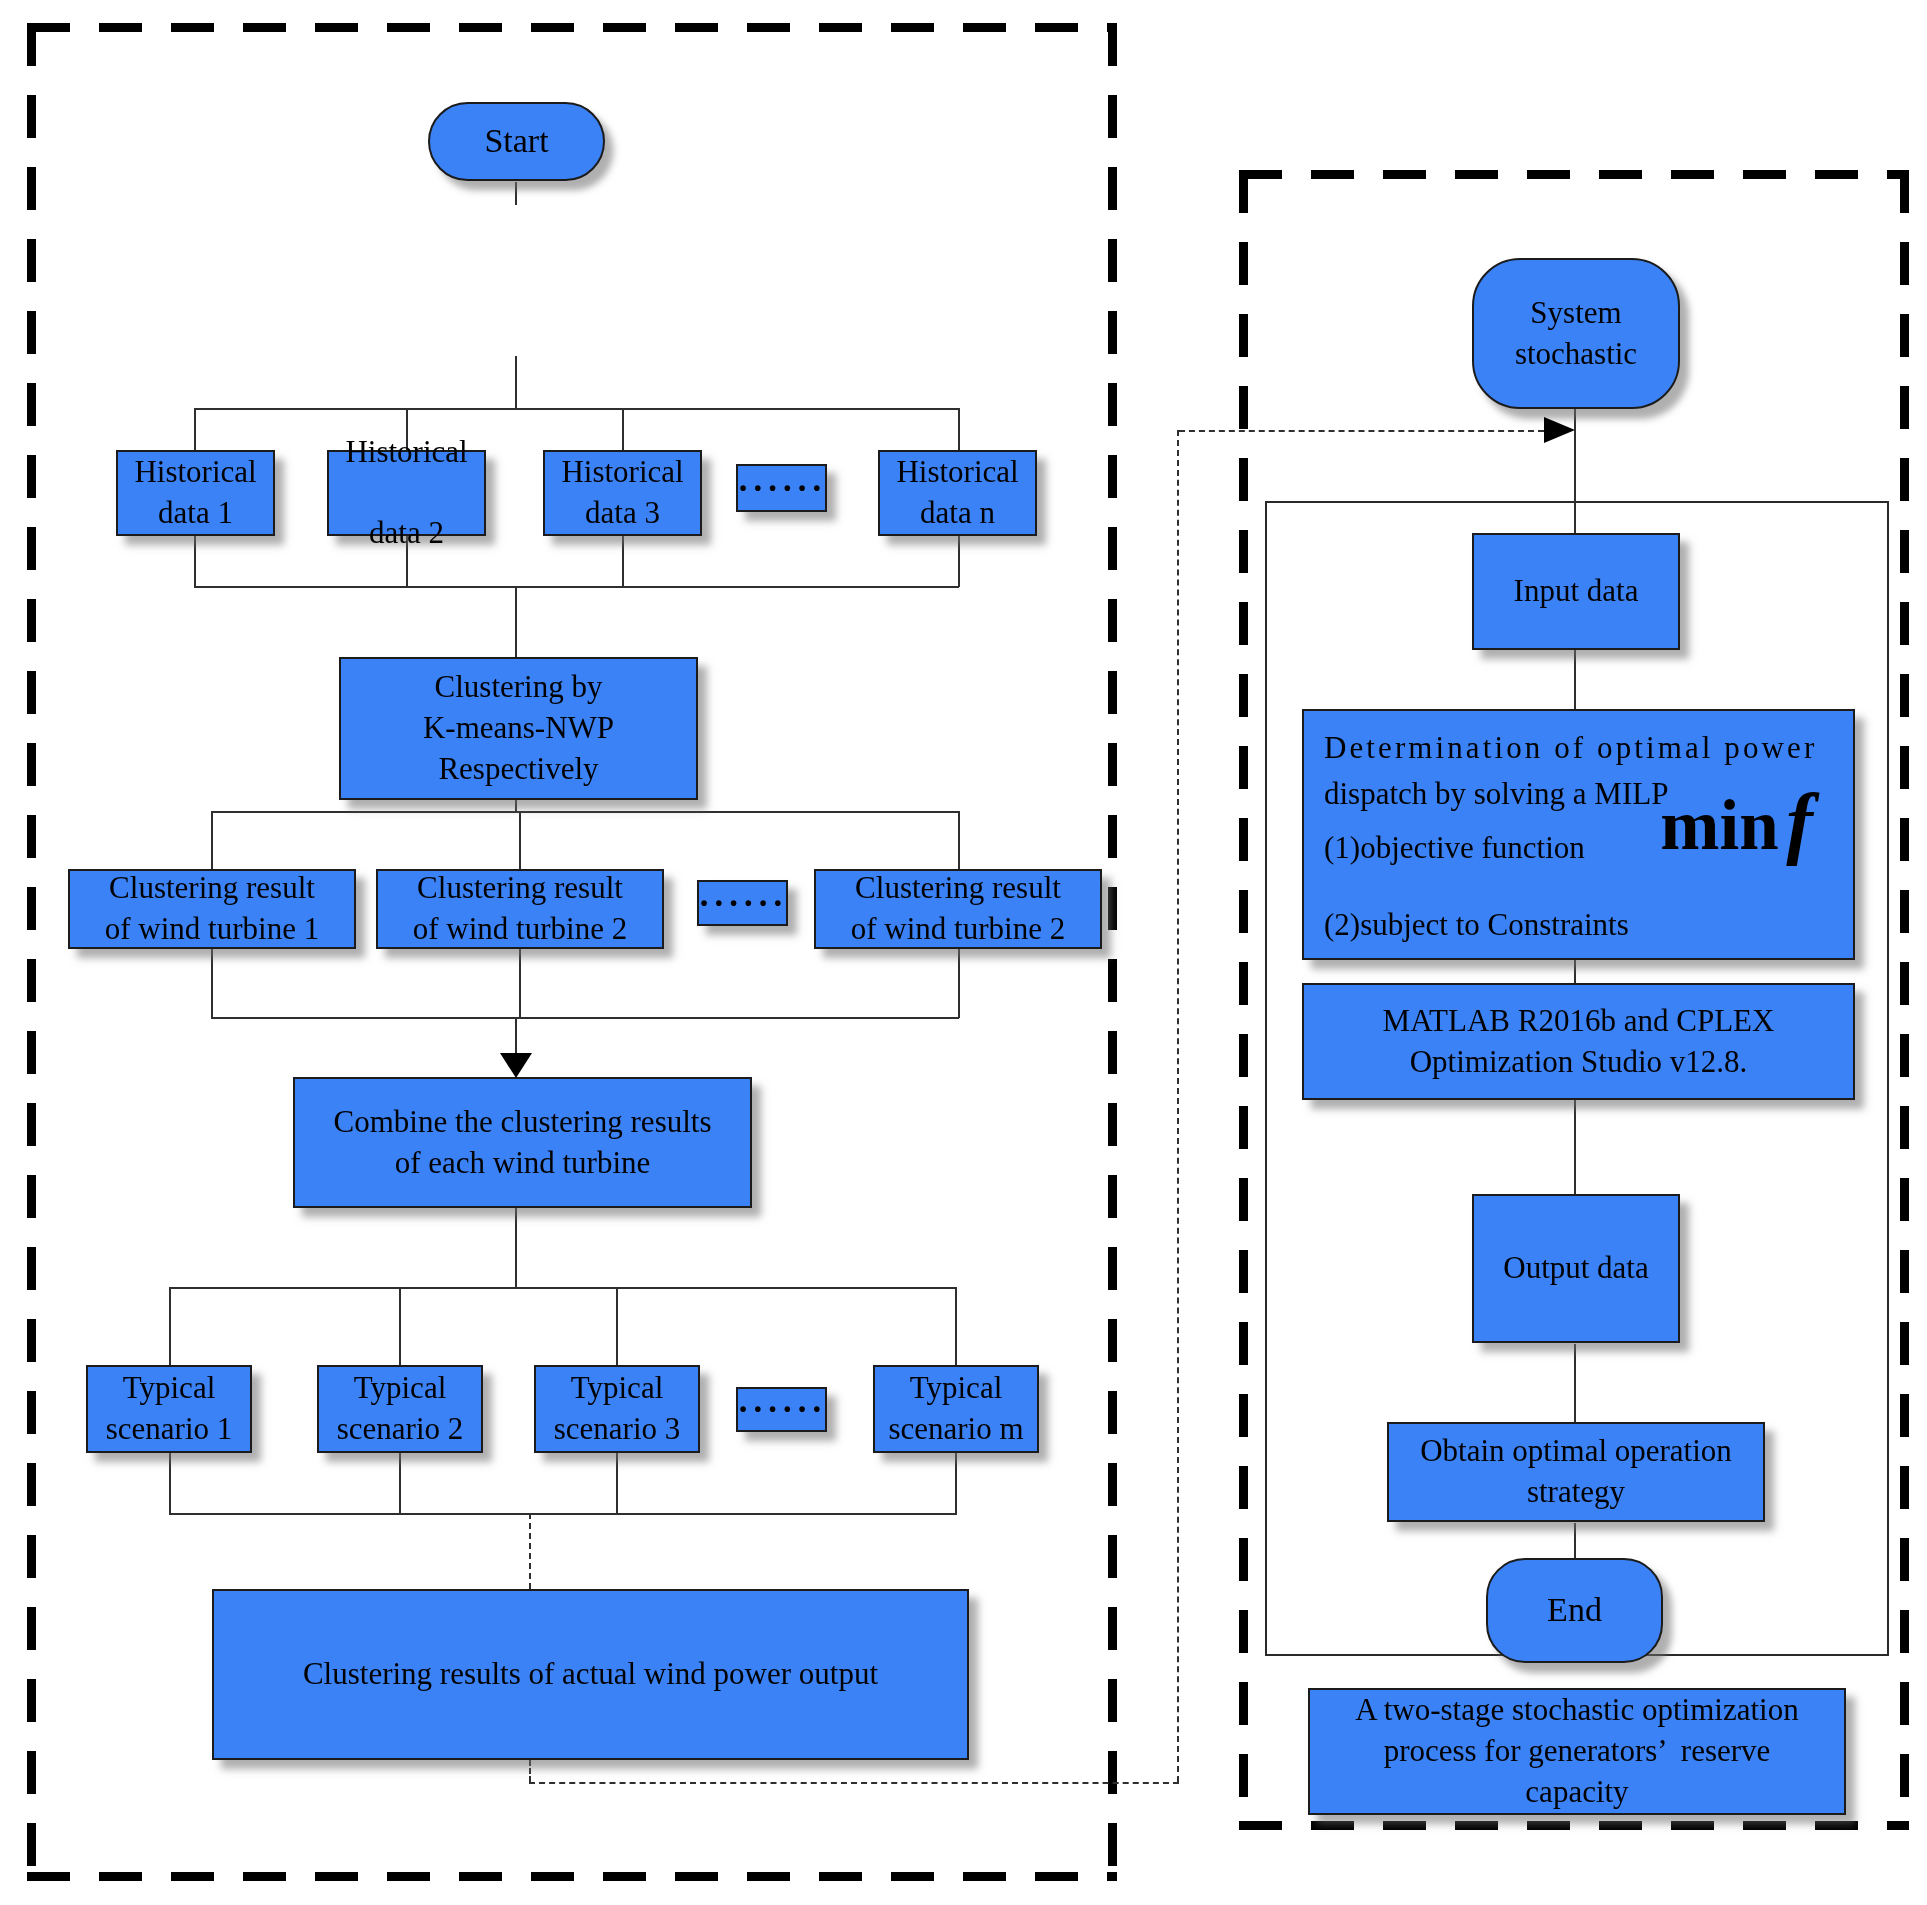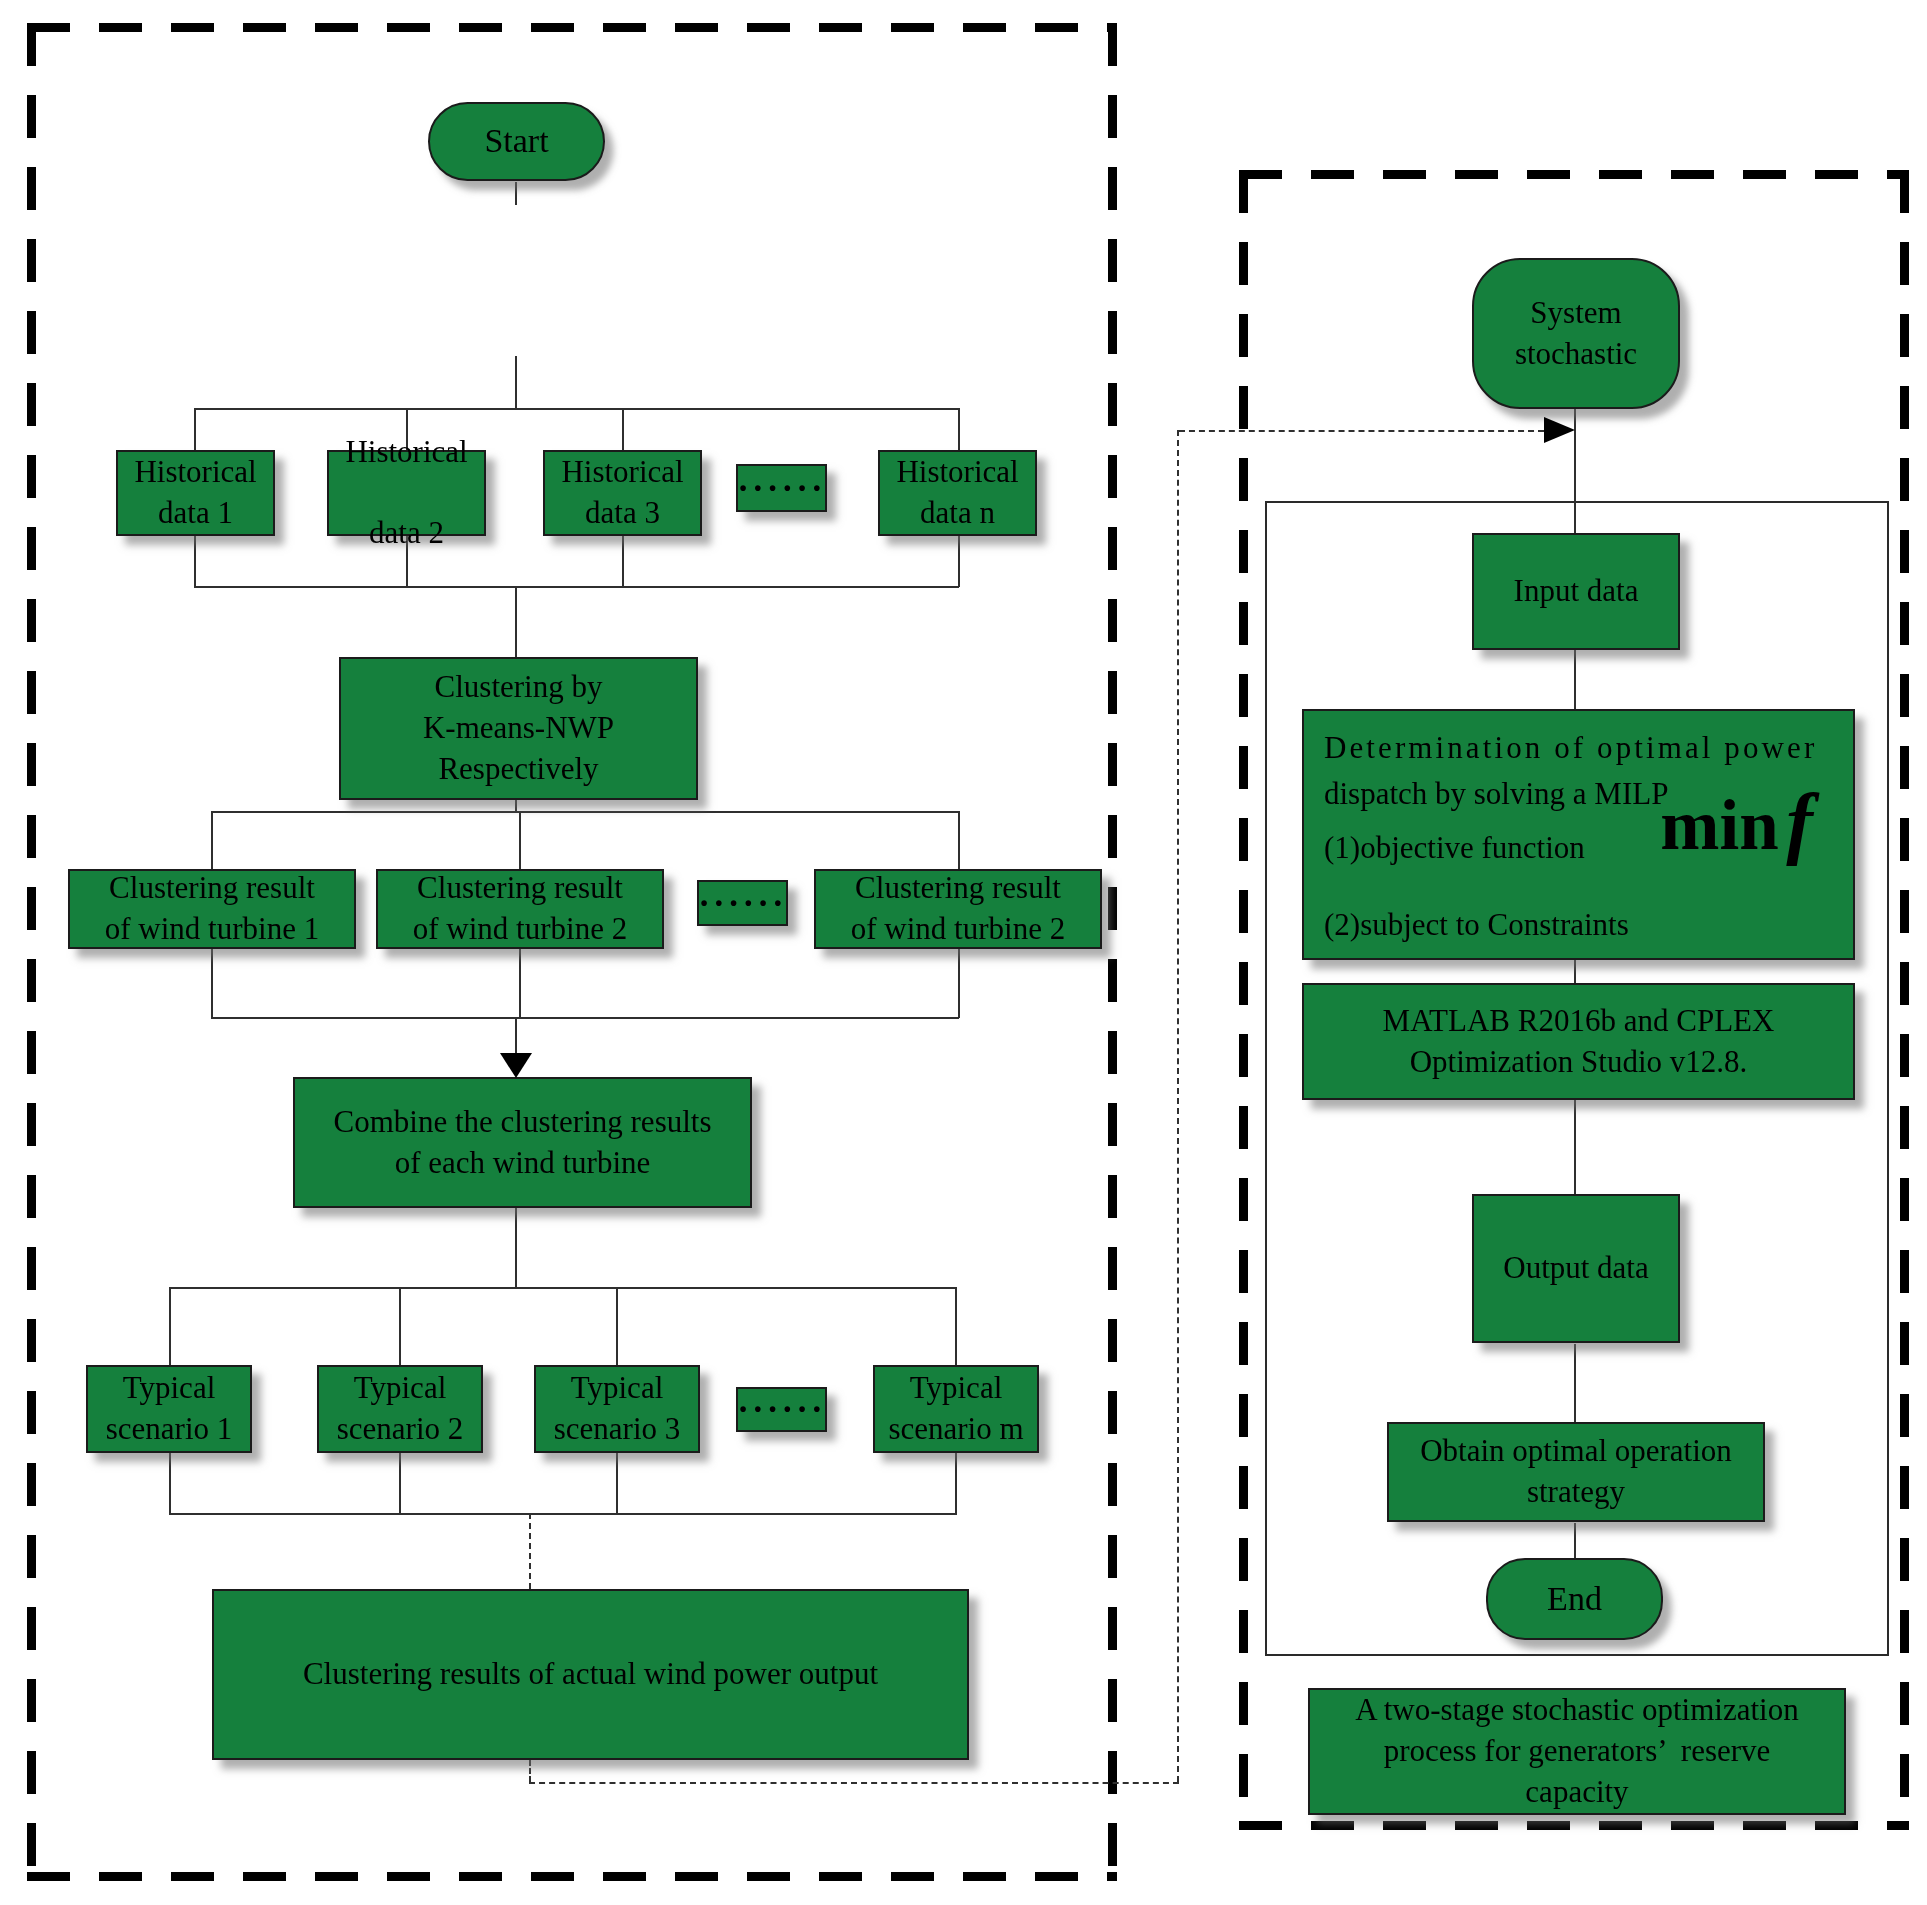--- a/index.html
+++ b/index.html
@@ -14,21 +14,21 @@
   
   .dashedge-h{position:absolute;height:8.5px;
     background:repeating-linear-gradient(90deg,#000 0 43px,transparent 43px 72px);}
   .dashedge-v{position:absolute;width:8.5px;
     background:repeating-linear-gradient(180deg,#000 0 43px,transparent 43px 72px);}
   
   .innerRect{position:absolute;border:2.3px solid #2a2a2a;background:transparent;}
   
   .box{
     position:absolute;box-sizing:border-box;
-    background:#15803d;border:2.3px solid #1b1b1b;
+    background:#3b82f6;border:2.3px solid #1b1b1b;
     box-shadow:8.5px 9.2px 7.7px rgba(110,110,110,0.55);
     display:flex;flex-direction:column;align-items:center;justify-content:center;
     text-align:center;font-size:31px;line-height:1.32;z-index:3;
   }
   .oval{border-radius:42px;}
   .big-label{font-size:34px;}
   .dots{font-size:35px;font-weight:700;letter-spacing:3.1px;line-height:1;}
   .pre span{white-space:pre-wrap;}
   
   .vline,.hline{position:absolute;background:#2f2f2f;z-index:1;}
@@ -219,21 +219,21 @@
 
   <div class="box" style="left:1472px;top:1194px;width:208px;height:149px;">
     <span>Output data</span>
   </div>
 
   <div class="box" style="left:1387px;top:1422px;width:378px;height:100px;">
       <span style="display: block;">Obtain optimal operation</span>
       <span style="display: block;">strategy</span>
     </div>
 
-  <div class="box oval big-label" style="left:1486px;top:1558px;width:177px;height:82px;border-radius:39px;">
+  <div class="box oval big-label" style="left:1486px;top:1558px;width:177px;height:105px;border-radius:39px;">
     <span>End</span>
   </div>
 
   <div class="box pre" style="left:1308px;top:1688px;width:538px;height:127px;">
       <span style="display: block;">A two-stage stochastic optimization</span>
       <span style="display: block;">process for generators’  reserve</span>
       <span style="display: block;">capacity</span>
     </div>
 
 </div>

